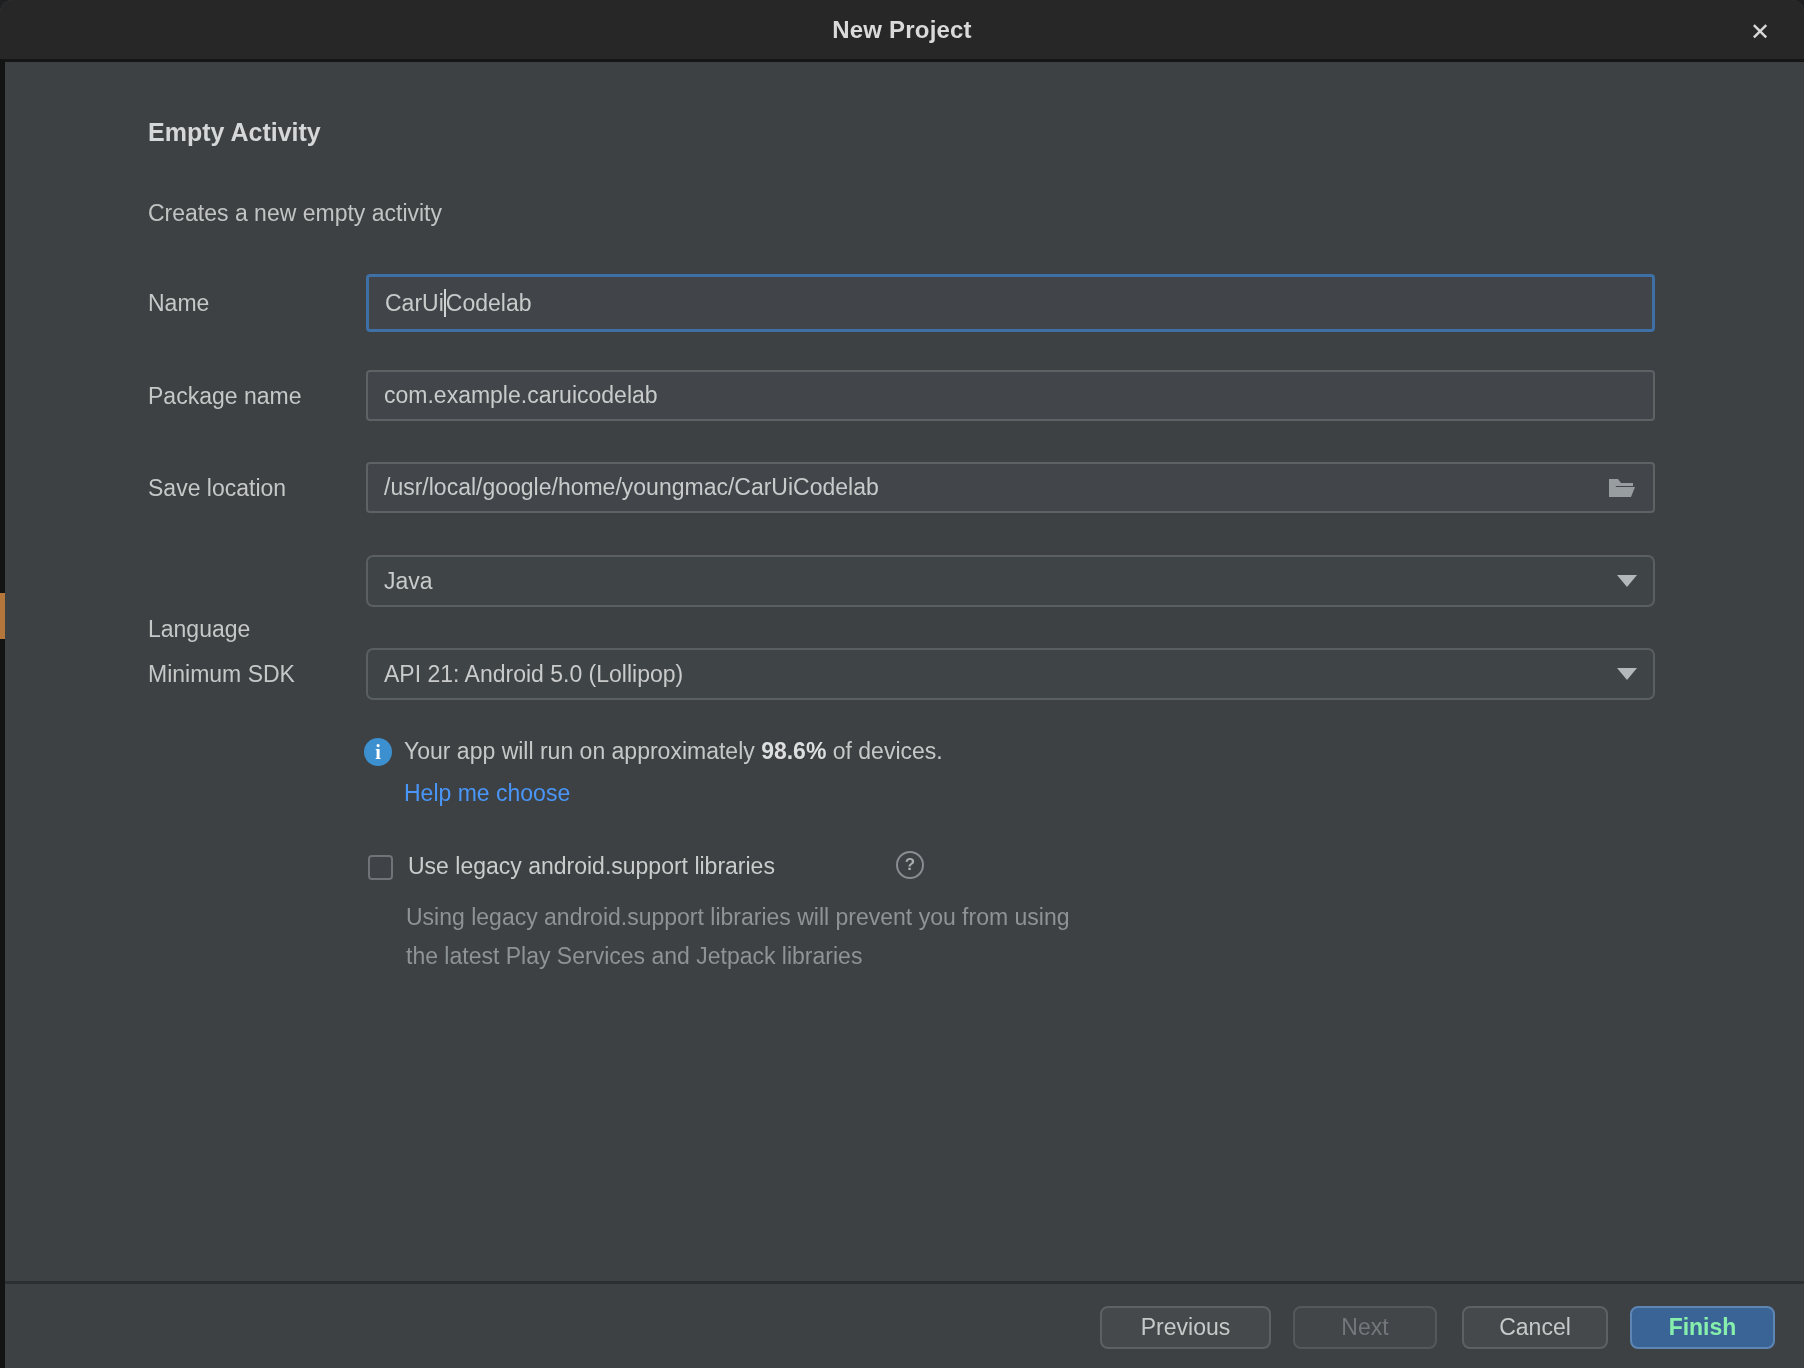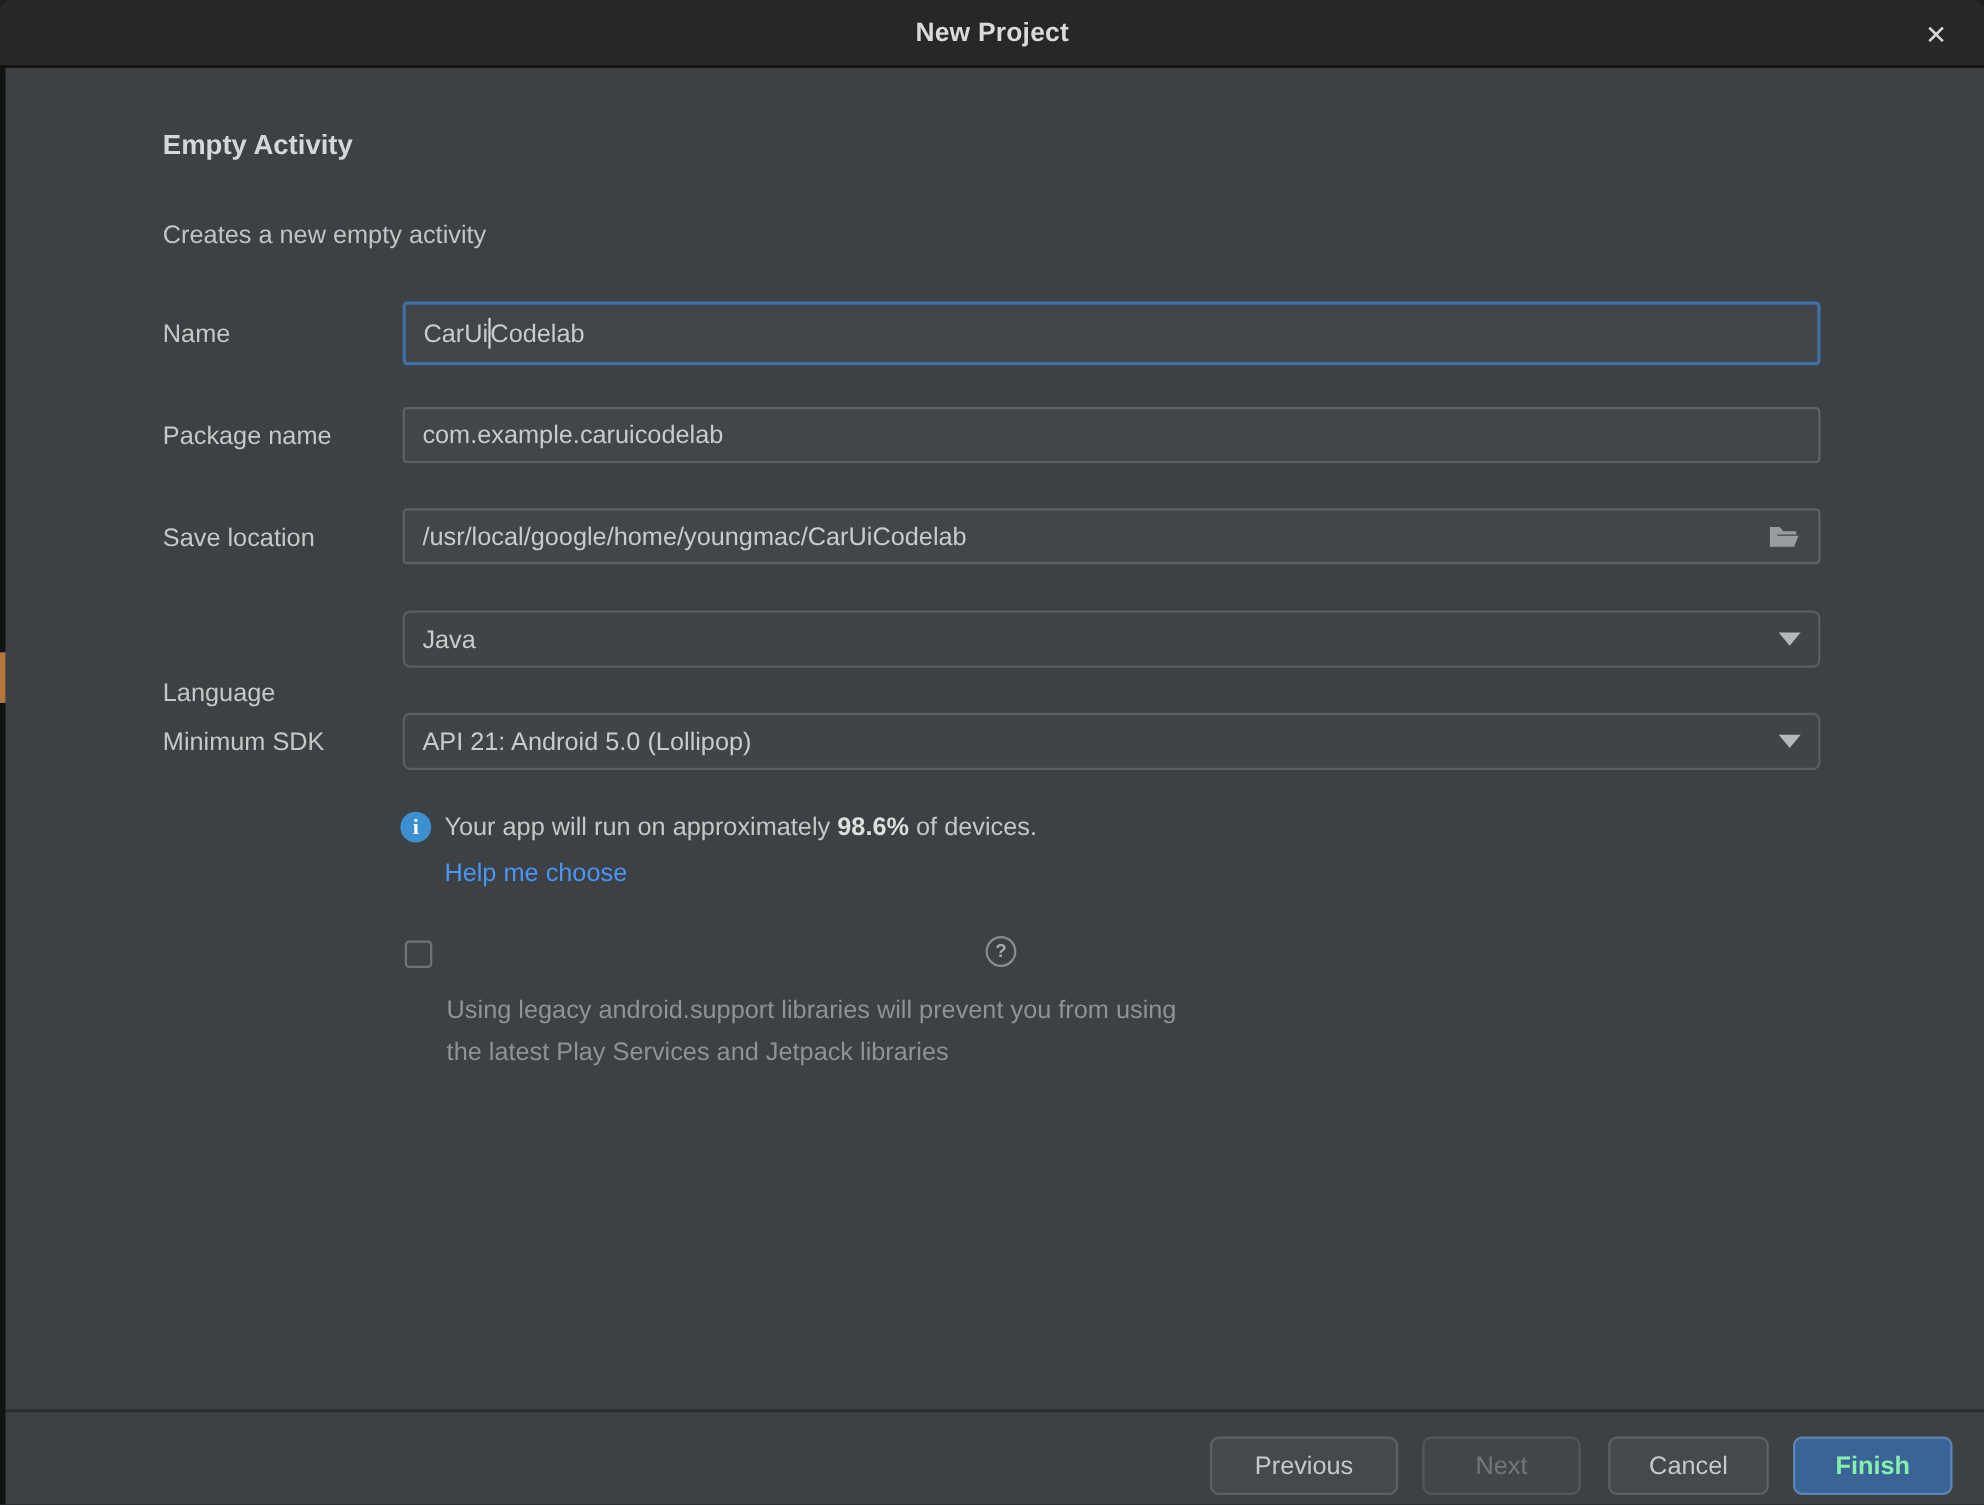--- a/index.html
+++ b/index.html
@@ -44,21 +44,21 @@
   .checkbox{position:absolute;left:368px;top:855px;width:25px;height:25px;background:#3f4347;
             border:2px solid #6f7477;border-radius:4px;}
   .cb-label{position:absolute;left:408px;top:853px;font-size:23px;color:#cbcdcd;}
   .help-icon{position:absolute;left:896px;top:851px;width:28px;height:28px;border-radius:50%;
              border:2px solid #878d90;color:#a7acaf;display:flex;align-items:center;justify-content:center;
              font-size:17px;font-weight:bold;}
   .cb-help{position:absolute;left:406px;top:898px;font-size:23px;color:#8e9395;line-height:39px;}
 
   
   .separator{position:absolute;left:0;top:1281px;width:100%;height:3px;background:#2c2f30;}
-  .btn{position:absolute;top:1306px;height:53px;display:flex;align-items:center;justify-content:center;
+  .btn{position:absolute;top:1306px;height:43px;display:flex;align-items:center;justify-content:center;
        background:#45494c;border:2px solid #5d6163;border-radius:8px;font-size:23px;color:#c7c9c9;cursor:default;}
   .btn.disabled{color:#72777b;border-color:#54585a;background:#424648;}
   .btn.primary{background:#3b6496;border-color:#5d86b4;color:#86efac;font-weight:bold;}
   .btn-previous{left:1100px;width:171px;}
   .btn-next{left:1293px;width:144px;}
   .btn-cancel{left:1462px;width:146px;}
   .btn-finish{left:1630px;width:145px;}
 </style>
 </head>
 <body>
@@ -113,20 +113,21 @@
       </span>
   </div>
 
   <div class="info-icon">i</div>
   <div class="info-text">
     <span>Your app will run on approximately </span><b>98.6%</b><span> of devices.</span>
   </div>
   <div class="link">Help me choose</div>
 
   <div class="checkbox"></div>
+  <div class="cb-label">Use legacy android.support libraries</div>
   <div class="help-icon">?</div>
   <div class="cb-help">
     <span>Using legacy android.support libraries will prevent you from using</span><br>
     <span>the latest Play Services and Jetpack libraries</span>
   </div>
 
   <div class="separator"></div>
   <div class="btn btn-previous">Previous</div>
   <div class="btn btn-next disabled">Next</div>
   <div class="btn btn-cancel">Cancel</div>

